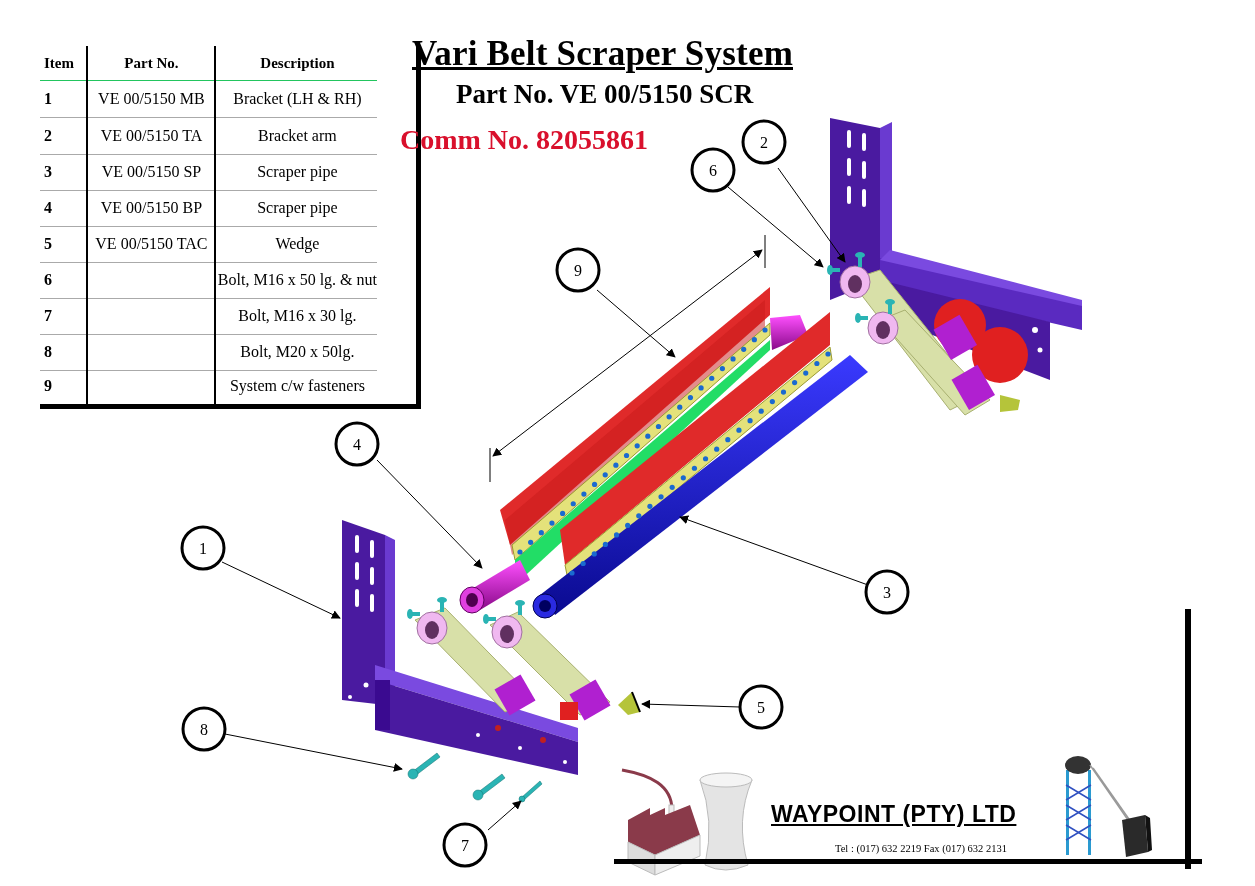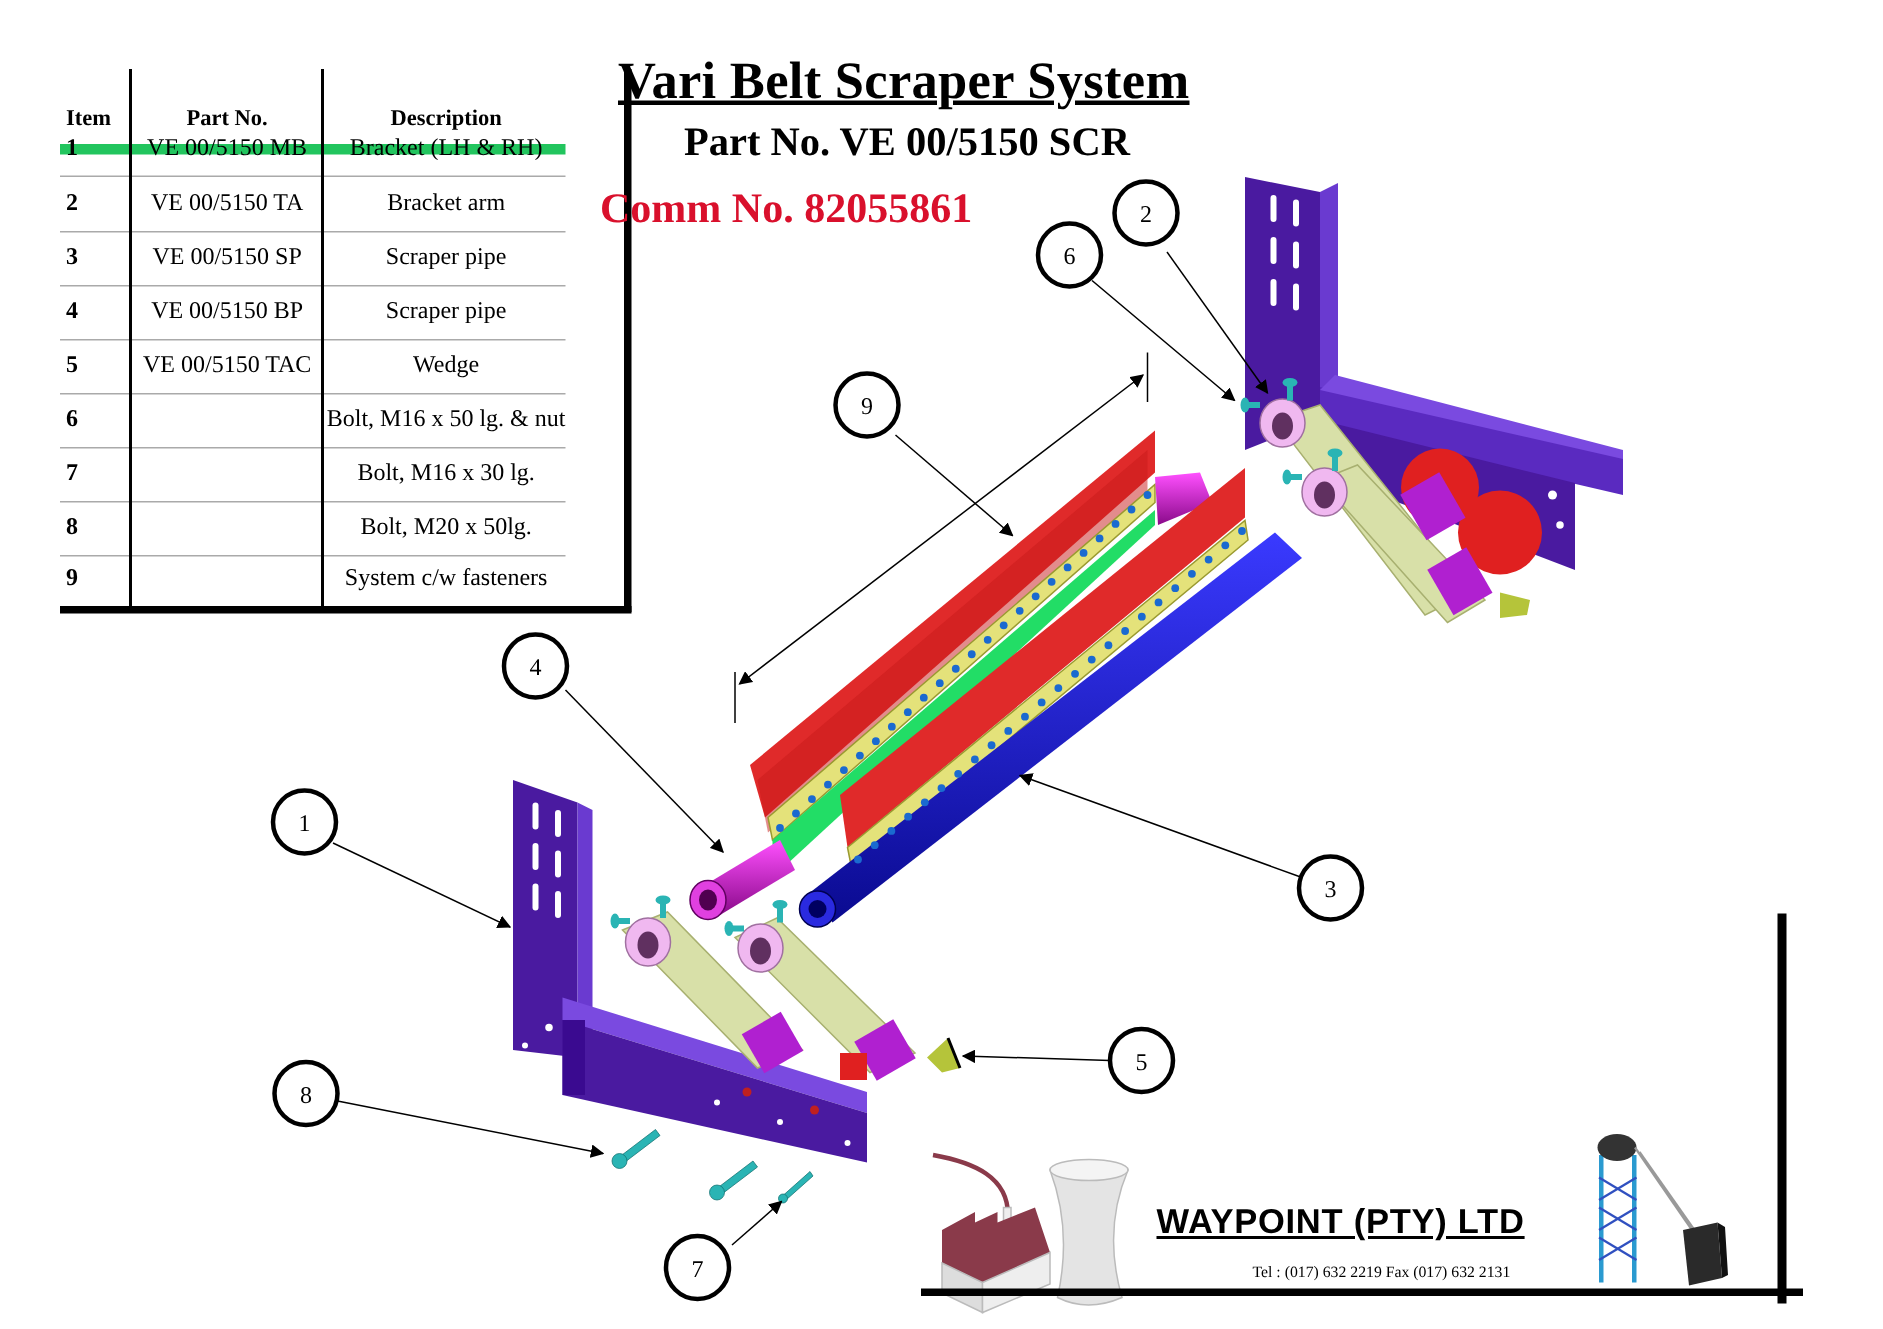--- a/index.html
+++ b/index.html
@@ -1,20 +1,20 @@
 <!DOCTYPE html>
 <html><head>
 <meta charset="utf-8">
 <style>
   html,body{margin:0;padding:0;background:#fff;}
   body{width:1255px;height:886px;position:relative;overflow:hidden;font-family:"Liberation Serif","DejaVu Serif",serif;}
   #parts-table-wrap{position:absolute;left:40px;top:46px;width:340px;height:362px;}
   .tbl{position:absolute;left:0;top:0;width:340px;}
   .tbl-row{position:absolute;left:0;width:337px;height:36px;display:flex;align-items:center;border-bottom:1px solid #aaa;}
-  .tbl-row.header{height:34px;border-bottom:7px solid #22c55e;top:16px;}
+  .tbl-row.header{height:34px;border-bottom:1px solid #22c55e;top:0;}
   .c-item{width:46px;padding-left:4px;font-weight:bold;box-sizing:border-box;}
   .c-part{width:136px;text-align:center;}
   .c-desc{width:163px;text-align:center;}
   .header .c-item,.header .c-part,.header .c-desc{font-weight:bold;font-size:15px;}
   .vline{position:absolute;top:0;width:2px;background:#000;}
   .tbl-right{position:absolute;left:376px;top:0;width:5px;height:362px;background:#000;}
   .tbl-bottom{position:absolute;left:0;top:358px;width:381px;height:5px;background:#000;}
   
   #title{position:absolute;left:412px;top:34px;font-size:35px;font-weight:bold;text-decoration:underline;text-decoration-thickness:3px;color:#000;letter-spacing:0.2px;}
   #subtitle{position:absolute;left:456px;top:79px;font-size:27px;font-weight:bold;color:#000;}

